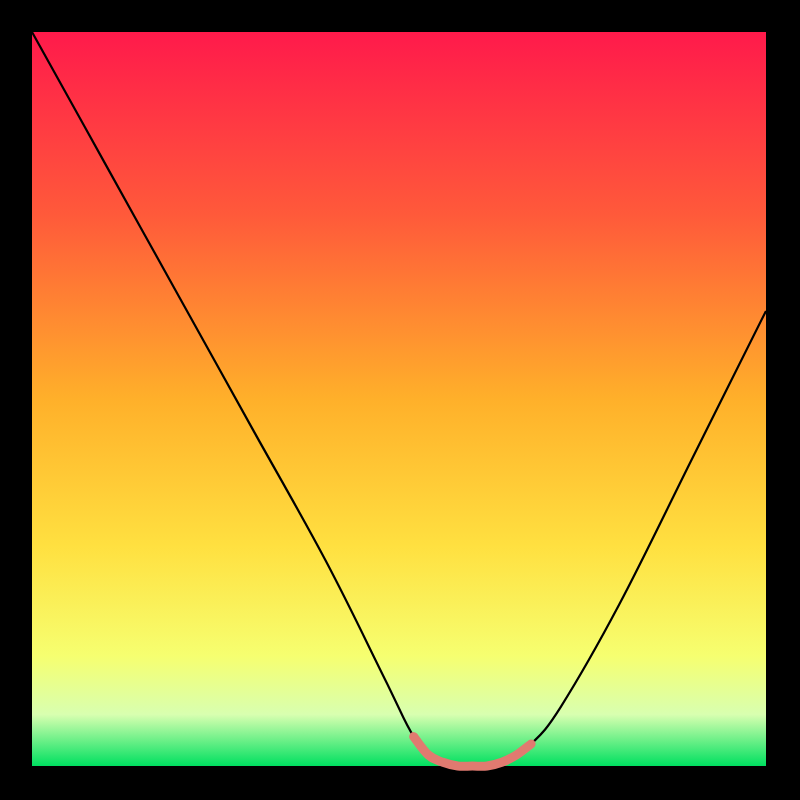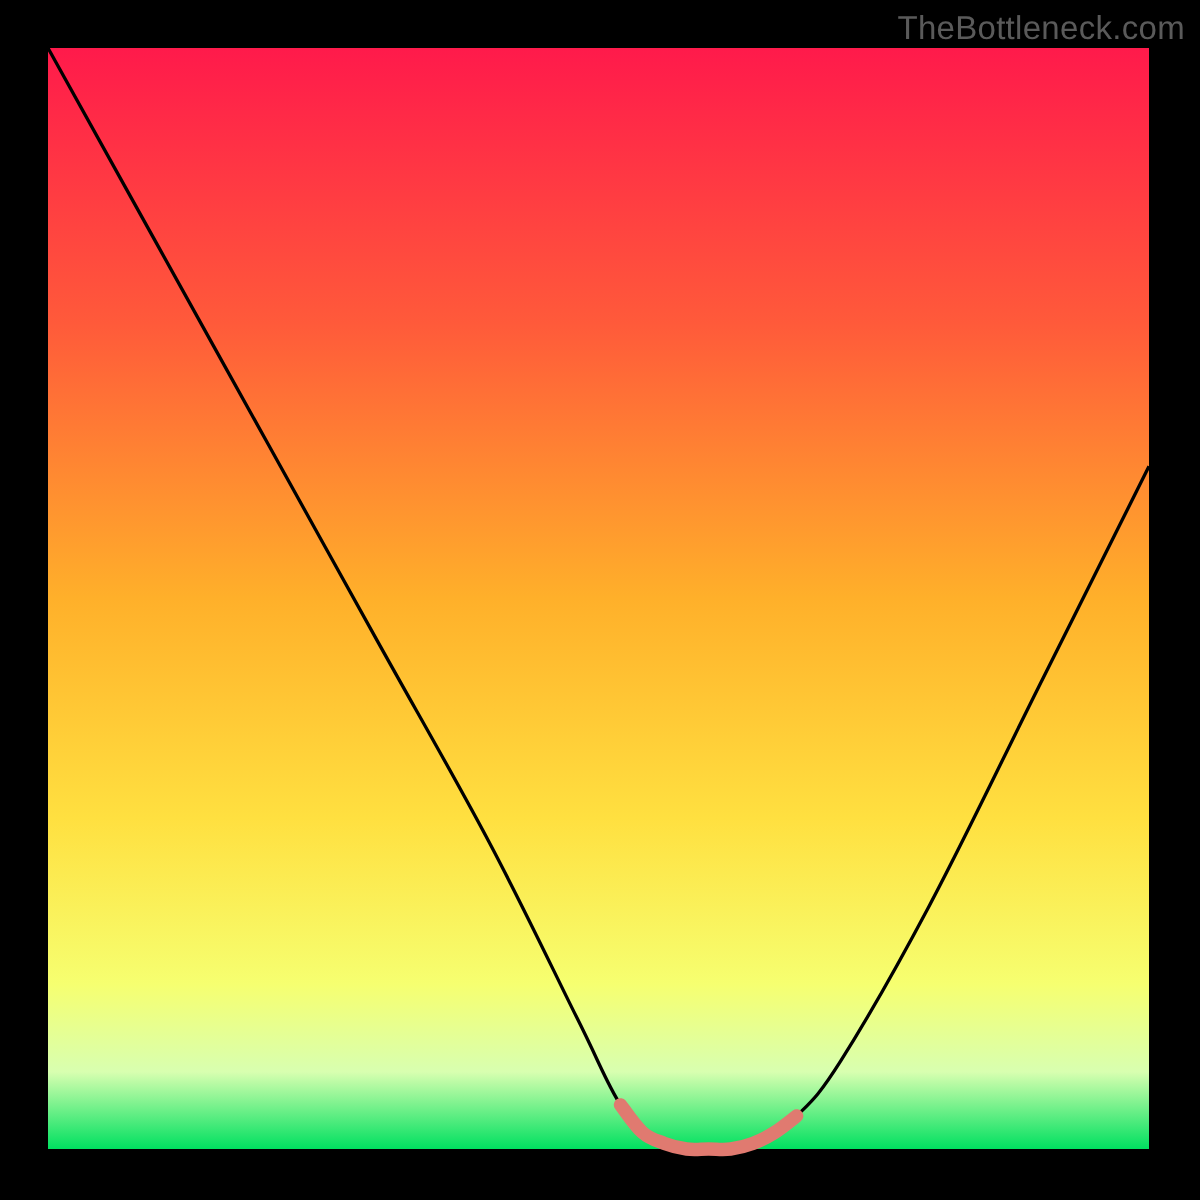--- a/index.html
+++ b/index.html
@@ -28,21 +28,20 @@
   }
   svg {
     position: absolute;
     inset: 0;
   }
 </style>
 </head>
 <body>
 
 <div class="chart-frame">
-  <div class="watermark">TheBottleneck.com</div>
   <svg viewBox="0 0 800 800" preserveAspectRatio="none">
     <defs>
       <linearGradient id="bg-grad" x1="0" y1="0" x2="0" y2="1">
           <stop offset="0%" stop-color="#ff1a4b"></stop>
           <stop offset="25%" stop-color="#ff5a3a"></stop>
           <stop offset="50%" stop-color="#ffb02a"></stop>
           <stop offset="70%" stop-color="#ffe040"></stop>
           <stop offset="85%" stop-color="#f6ff70"></stop>
           <stop offset="93%" stop-color="#d8ffb0"></stop>
           <stop offset="100%" stop-color="#00e060"></stop>

